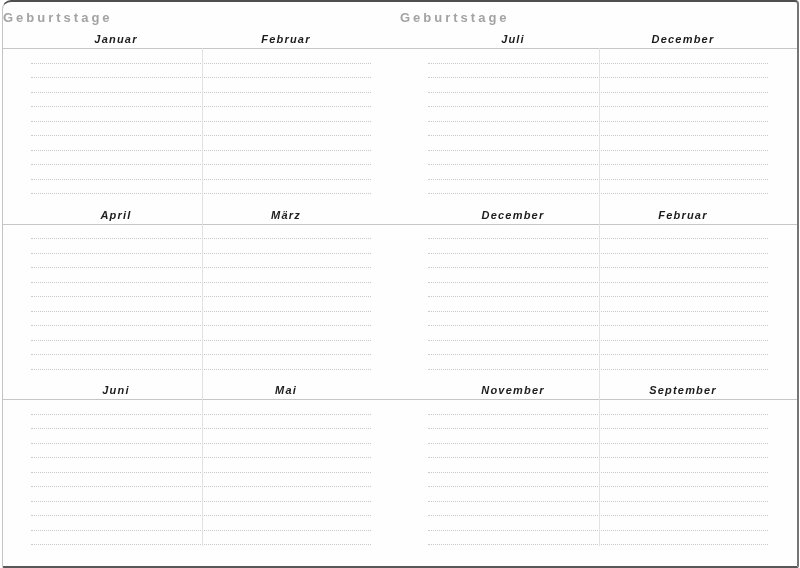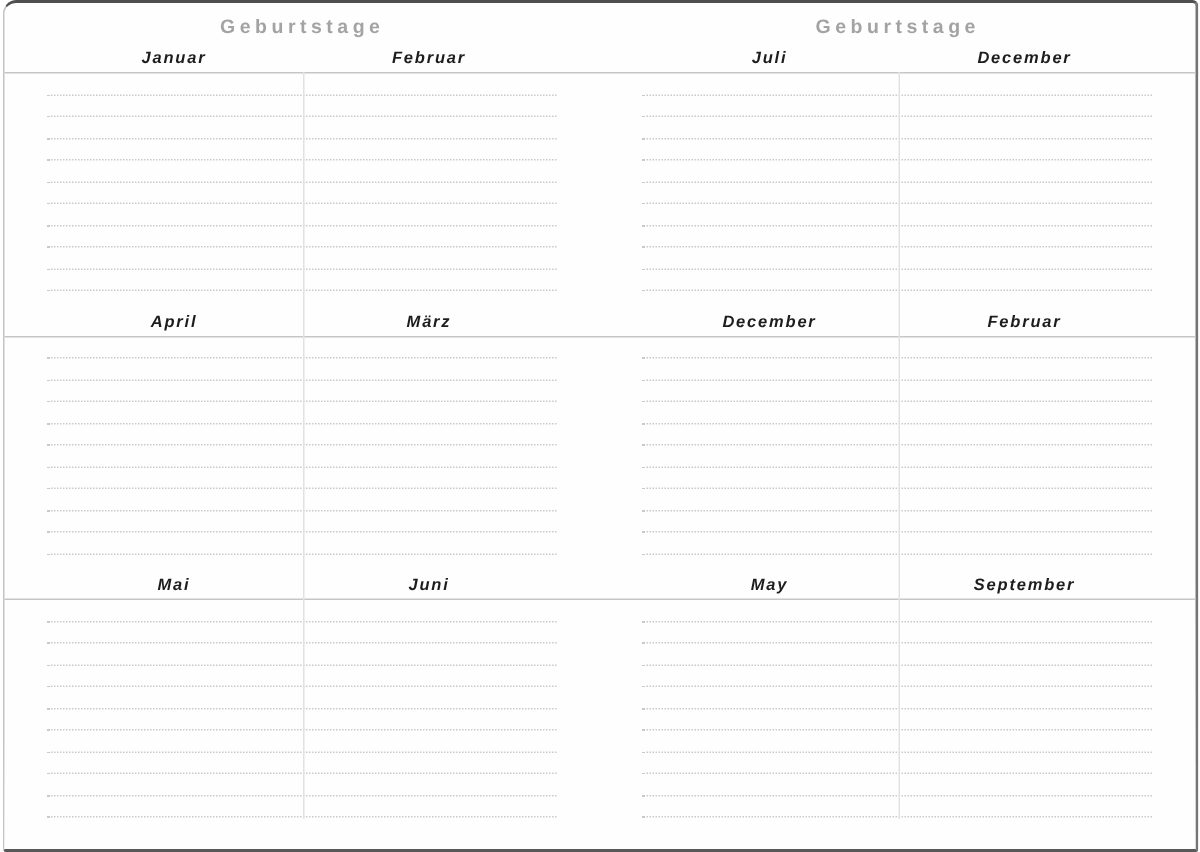--- a/index.html
+++ b/index.html
@@ -39,21 +39,21 @@
   .sec-header-first {
     position: relative;
     height: 46px;
     border-bottom: 1px solid #c6c6c6;
   }
   .page-title {
     position: absolute;
     top: 8px;
     left: 0;
     right: 0;
-    text-align: center;
+    text-align: left;
     font-size: 13px;
     font-weight: bold;
     letter-spacing: 3px;
     color: #a3a3a3;
   }
   .sec-header {
     position: relative;
     height: 26px;
     border-bottom: 1px solid #c6c6c6;
   }
@@ -136,22 +136,22 @@
           <div class="line"></div>
           <div class="line"></div>
           <div class="line"></div>
           <div class="line"></div>
           <div class="line"></div>
           <div class="line"></div>
         </div>
 
       <div class="sec-header">
         <div class="month-row">
+          <div class="month-label">Juni</div>
           <div class="month-label">Mai</div>
-          <div class="month-label">Juni</div>
         </div>
       </div>
       <div class="lines-block">
           <div class="line"></div>
           <div class="line"></div>
           <div class="line"></div>
           <div class="line"></div>
           <div class="line"></div>
           <div class="line"></div>
           <div class="line"></div>
@@ -201,21 +201,21 @@
           <div class="line"></div>
           <div class="line"></div>
           <div class="line"></div>
           <div class="line"></div>
           <div class="line"></div>
           <div class="line"></div>
         </div>
 
       <div class="sec-header">
         <div class="month-row">
-          <div class="month-label">May</div>
+          <div class="month-label">November</div>
           <div class="month-label">September</div>
         </div>
       </div>
       <div class="lines-block">
           <div class="line"></div>
           <div class="line"></div>
           <div class="line"></div>
           <div class="line"></div>
           <div class="line"></div>
           <div class="line"></div>

